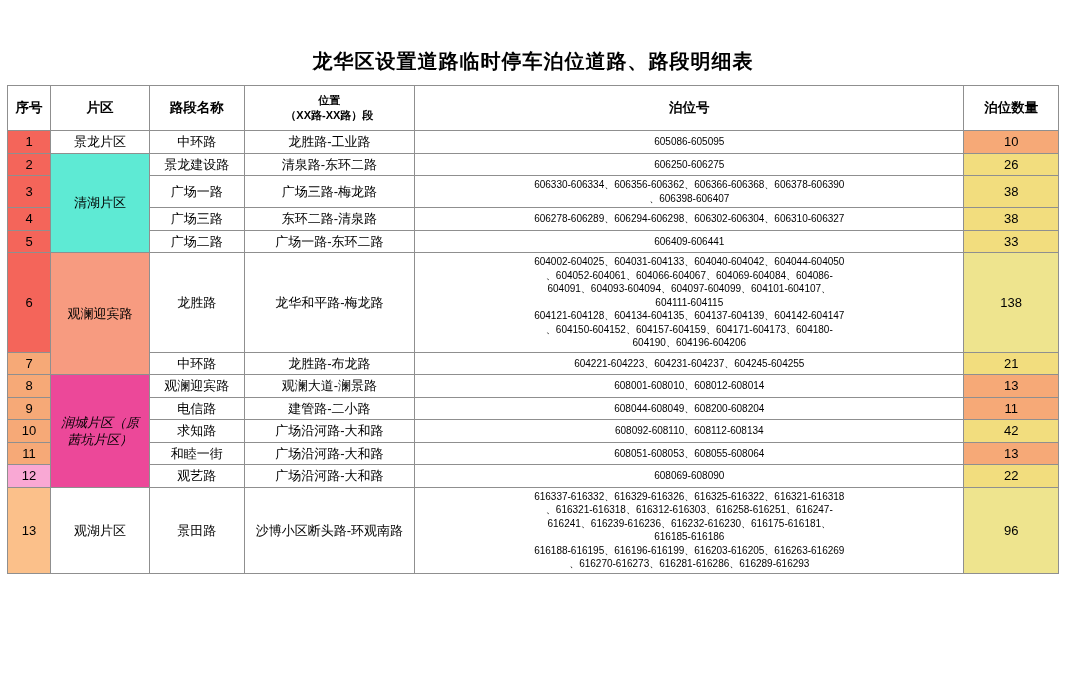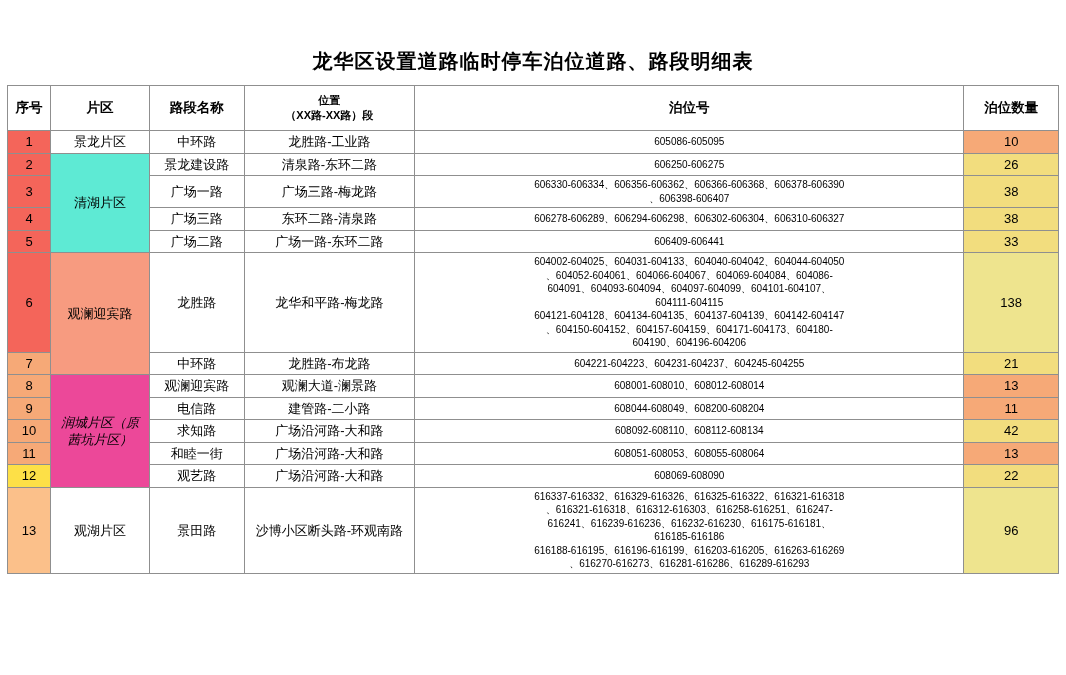--- a/index.html
+++ b/index.html
@@ -206,21 +206,21 @@
         <tr>
           <td class="idx" style="background: rgb(246, 169, 119);">11</td>
           <td>和睦一街</td>
           <td>广场沿河路-大和路</td>
           <td class="nums">
             <span class="blk">608051-608053、608055-608064</span>
           </td>
           <td class="cnt" style="background: rgb(246, 169, 119);">13</td>
         </tr>
         <tr>
-          <td class="idx" style="background: #fde047;">12</td>
+          <td class="idx" style="background: #f9a8d4;">12</td>
           <td>观艺路</td>
           <td>广场沿河路-大和路</td>
           <td class="nums">
             <span class="blk">608069-608090</span>
           </td>
           <td class="cnt" style="background: rgb(242, 221, 126);">22</td>
         </tr>
         <tr>
           <td class="idx" style="background: rgb(251, 192, 138);">13</td>
           <td rowspan="1" style="background: rgb(255, 255, 255);">观湖片区</td>

